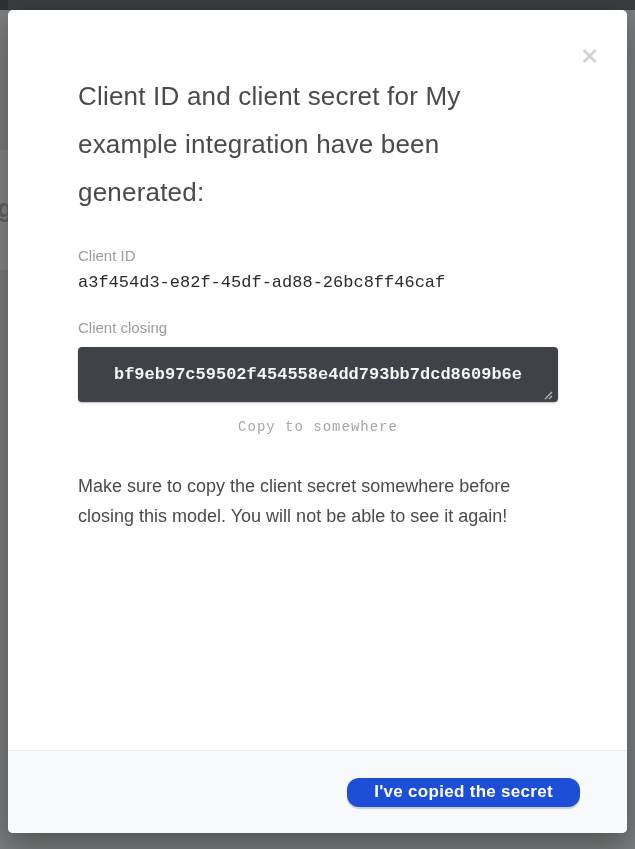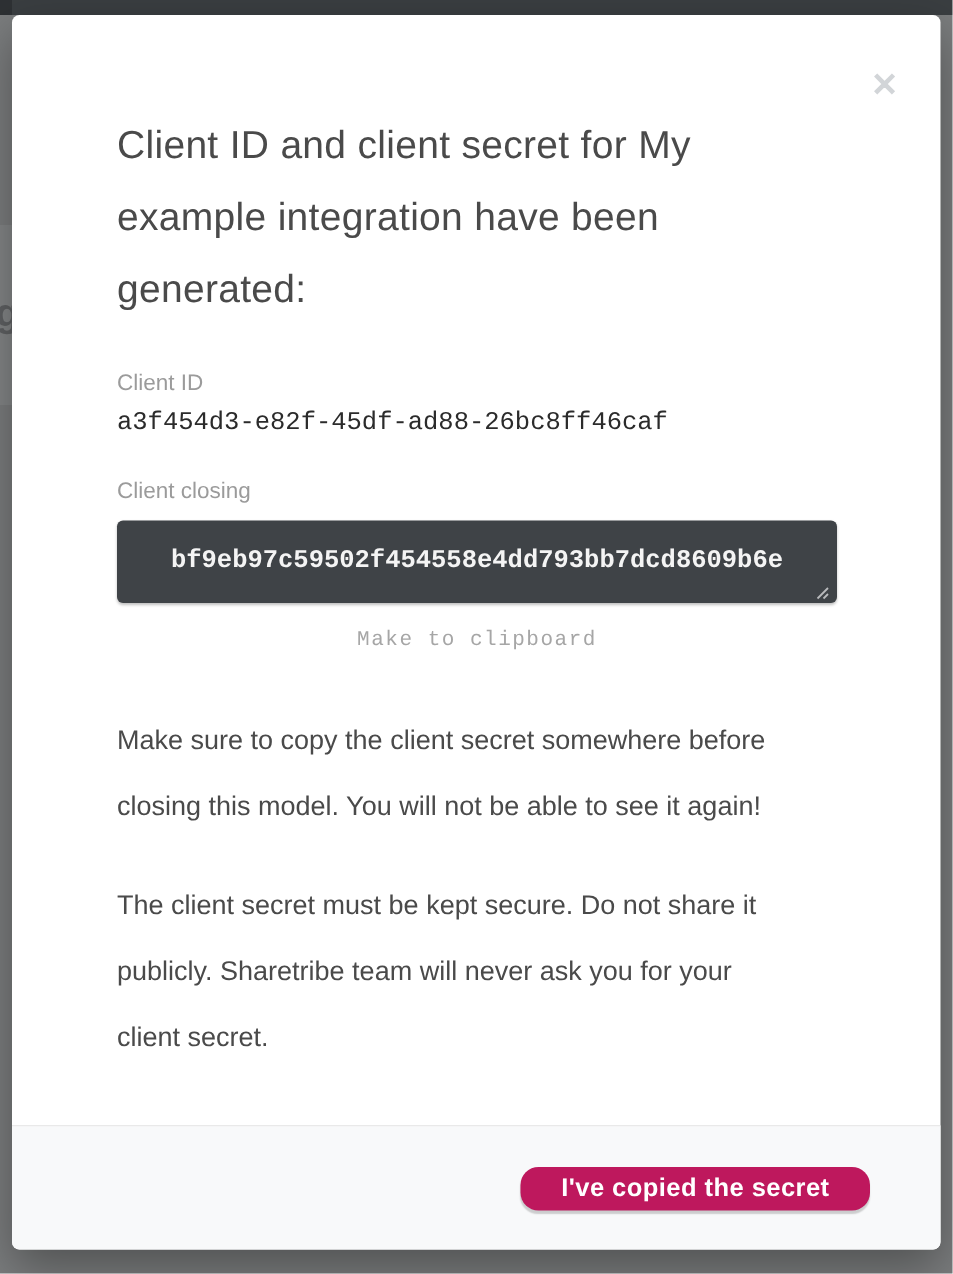--- a/index.html
+++ b/index.html
@@ -108,42 +108,42 @@
     text-align: center;
     font-family: "Liberation Mono", monospace;
     font-size: 14px;
     letter-spacing: 1px;
     color: #a6a6a6;
     cursor: pointer;
   }
 
   .body-paragraph {
     margin: 0;
-    font-size: 18px; line-height: 44px;
+    font-size: 18px; line-height: 30px;
     color: #4a4a4a;
     white-space: pre-line;
   }
   .body-paragraph.first { margin-top: 36px; }
   .body-paragraph.second { margin-top: 22px; }
 
   
   .modal-footer {
     position: absolute; left: 0; bottom: 0;
     box-sizing: border-box;
     width: 100%; height: 83px;
     background: #f8f9fa;
     border-top: 1px solid #e9e9e9;
     border-radius: 0 0 5px 5px;
     display: flex; align-items: center; justify-content: flex-end;
     padding-right: 47px;
   }
   .confirm-btn {
     height: 29px;
     padding: 0 27px;
-    background: #be185d;
+    background: #1d4ed8;
     border: none;
     border-radius: 12px;
     color: #ffffff;
     font-family: "Liberation Sans", sans-serif;
     font-size: 17px;
     font-weight: 600;
     letter-spacing: 0.3px;
     box-shadow: 0 2px 1px rgba(0,0,0,0.18);
     cursor: pointer;
   }
@@ -174,27 +174,24 @@
     <div class="field-label second">Client closing</div>
 
     <div class="secret-wrap">
       <textarea class="secret-field" readonly="" style="">bf9eb97c59502f454558e4dd793bb7dcd8609b6e</textarea>
       <svg class="resize-handle" width="11" height="11" viewBox="0 0 11 11">
         <line x1="3" y1="10" x2="10" y2="3" stroke="#b9bbbd" stroke-width="1.2"></line>
         <line x1="7" y1="10" x2="10" y2="7" stroke="#b9bbbd" stroke-width="1.2"></line>
       </svg>
     </div>
 
-    <div class="copy-link">Make to clipboard</div>
+    <div class="copy-link">Copy to somewhere</div>
 
     <p class="body-paragraph first">Make sure to copy the client secret somewhere before
 closing this model. You will not be able to see it again!</p>
-    <p class="body-paragraph second">The client secret must be kept secure. Do not share it
-publicly. Sharetribe team will never ask you for your
-client secret.</p>
 
   </div>
 
   <div class="modal-footer">
     <button class="confirm-btn">I've copied the secret</button>
   </div>
 
 </div>
 
 </body></html>

